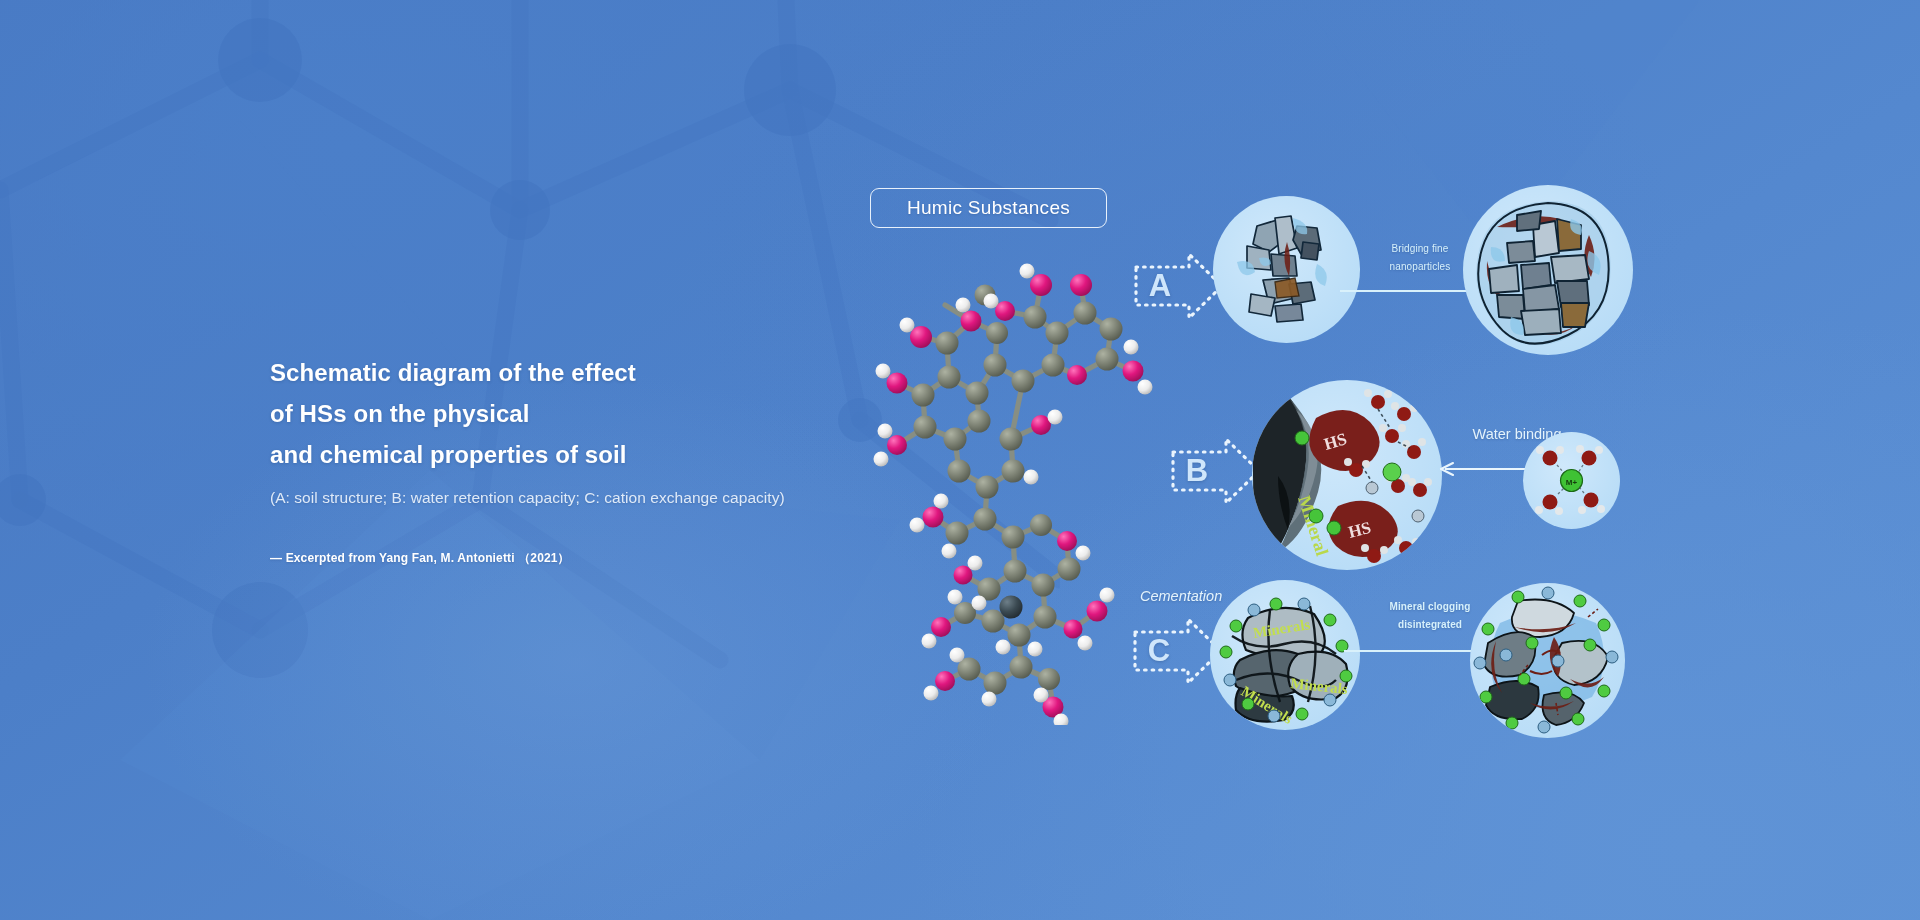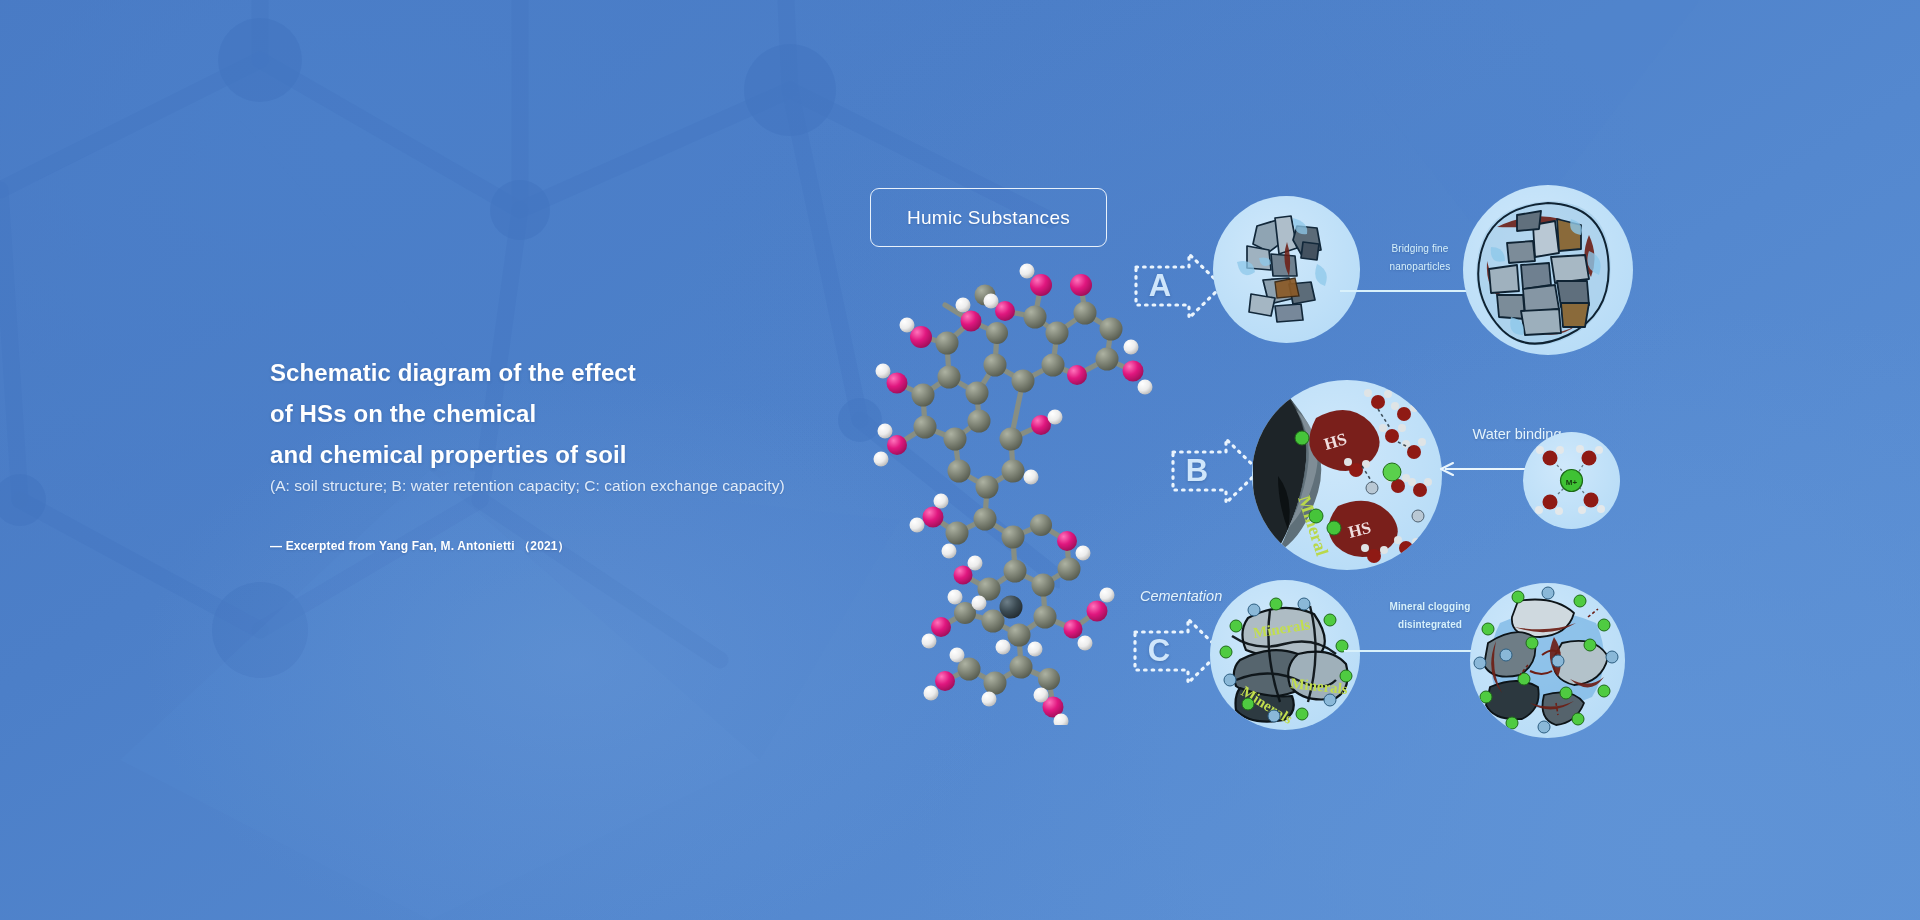--- a/index.html
+++ b/index.html
@@ -30,31 +30,31 @@
   .bg-facets{ position:absolute; inset:0; opacity:.38; }
 
   
   .left-col{ position:absolute; left:270px; top:352px; width:640px; }
   .headline{
     color:#ffffff; font-size:24px; line-height:41px; font-weight:bold;
     letter-spacing:.1px; text-shadow:0 1px 3px rgba(28,60,110,.28);
   }
   .headline .ln{ display:block; }
   .subline{
-    color:#dfeaf8; font-size:15.5px; line-height:22px;
+    margin-top:12px; color:#dfeaf8; font-size:15.5px; line-height:22px;
     letter-spacing:.05px; text-shadow:0 1px 2px rgba(28,60,110,.22);
   }
   .credit{
     margin-top:41px; color:#ffffff; font-size:12px; font-weight:bold;
     letter-spacing:.15px; text-shadow:0 1px 2px rgba(28,60,110,.25);
   }
 
   
   .hs-pill{
-    position:absolute; left:870px; top:188px; width:237px; height:59px;
+    position:absolute; left:870px; top:188px; width:237px; height:40px;
     border:1.6px solid #e8f1fb; border-radius:9px;
     display:flex; align-items:center; justify-content:center;
     color:#ffffff; font-size:19px; letter-spacing:.3px;
     text-shadow:0 1px 2px rgba(28,60,110,.25);
   }
 
   
   .molecule{ position:absolute; left:845px; top:225px; width:330px; height:500px; }
 
   
@@ -124,21 +124,21 @@
     <polygon points="430,470 760,760 900,520" fill="#4c7fc9" fill-opacity="0.22"></polygon>
     <polygon points="0,300 240,120 520,430 200,620" fill="#4a7ac3" fill-opacity="0.16"></polygon>
     <polygon points="1300,0 1700,0 1500,260" fill="#4b7dc6" fill-opacity="0.18"></polygon>
   </svg>
 
   <div class="bg-soft"></div>
 
   <div class="left-col">
     <div class="headline">
       <span class="ln">Schematic diagram of the effect</span>
-      <span class="ln">of HSs on the chemical</span>
+      <span class="ln">of HSs on the physical</span>
       <span class="ln">and chemical properties of soil</span>
     </div>
     <div class="subline">(A: soil structure; B: water retention capacity; C: cation exchange capacity)</div>
     <div class="credit">— Excerpted from Yang Fan, M. Antonietti （2021）</div>
   </div>
 
   <div class="hs-pill">
     <span>Humic Substances</span>
   </div>
 

